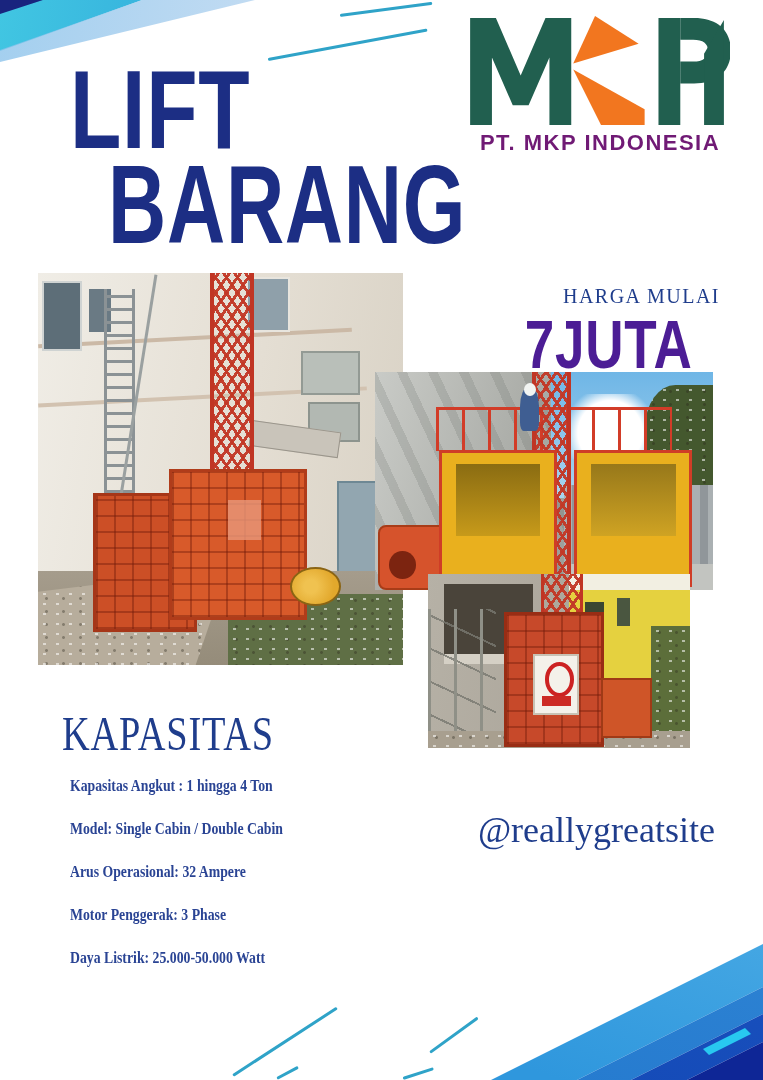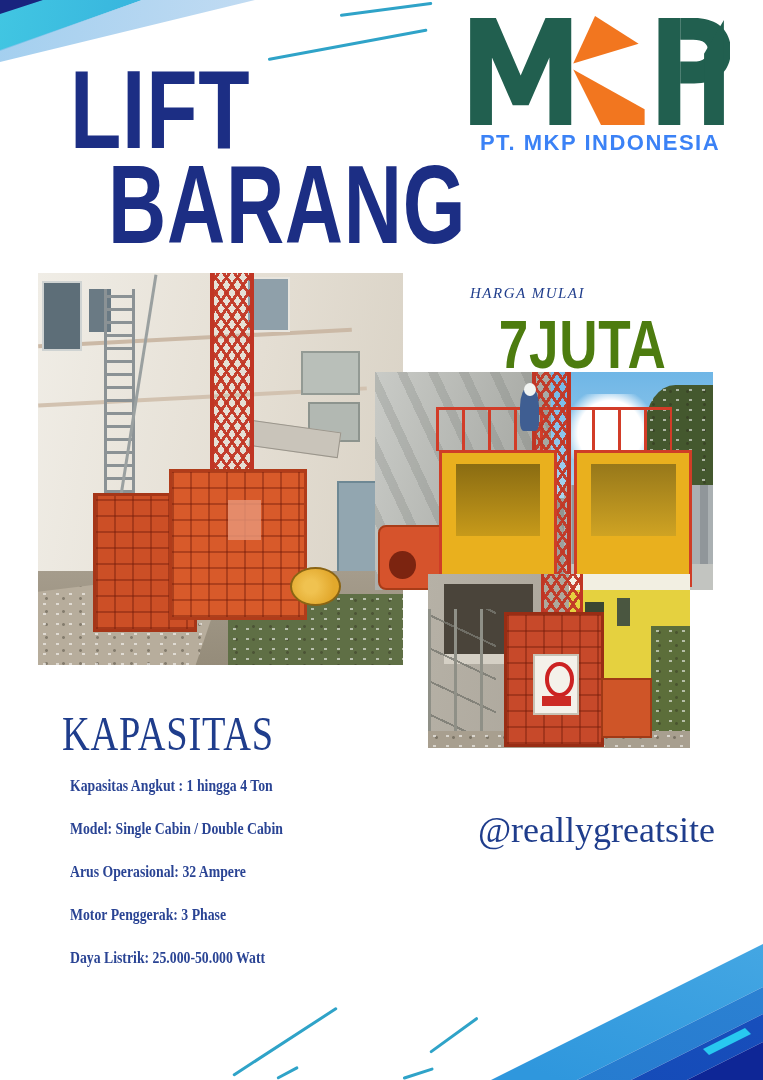--- a/index.html
+++ b/index.html
@@ -5,21 +5,21 @@
   html,body{margin:0;padding:0;background:#ffffff;}
   #page{position:relative;width:763px;height:1080px;margin:0 auto;background:#fff;overflow:hidden;
         font-family:"Liberation Sans",sans-serif;}
   .abs{position:absolute;}
   .noi{pointer-events:none;}
 
   
   .headline{color:#1c2e84;font-weight:bold;line-height:1;letter-spacing:1px;white-space:nowrap;}
   .hw{display:inline-block;transform-origin:left top;}
   .serifnavy{font-family:"Liberation Serif",serif;color:#1f3d8c;white-space:nowrap;text-align:right;}
-  .company{font-weight:bold;color:#3b82f6;letter-spacing:1.5px;font-size:22px;text-align:center;}
+  .company{font-weight:bold;color:#701a75;letter-spacing:1.5px;font-size:22px;text-align:center;}
 
   
   .speclist{list-style:none;margin:12px;padding:0;}
   .speclist li{font-family:"Liberation Serif",serif;font-weight:bold;color:#2a4494;font-size:16px;
                margin:0 0 25px 0;transform:scaleX(.86);transform-origin:left top;white-space:nowrap;}
 
   
   .tealline{position:absolute;height:3px;border-radius:2px;background:#2fa3c8;transform-origin:left center;}
 
   
@@ -68,22 +68,22 @@
       <polygon fill="#215f4f" points="0,112 0,4 26,4 51,62 76,4 102,4 102,112 80,112 80,44 59,92 43,92 22,44 22,112"></polygon>
       <polygon fill="#f2761f" points="104,50 126,2 170,30"></polygon>
       <polygon fill="#f2761f" points="104,56 176,96 176,112 132,112"></polygon>
       <path fill="#215f4f" d="M190,4 h22 v108 h-22 z"></path>
       <path fill="#215f4f" d="M212,4 h14 c24,0 37,13 37,33 c0,20 -13,33 -37,33 h-14 v-22 h13 c10,0 15,-4 15,-11 c0,-7 -5,-11 -15,-11 h-13 z"></path>
       <polygon fill="#215f4f" points="236,40 256,6 256,112 236,112"></polygon>
     </svg>
   </div>
   <div class="abs company" style="left:450px;top:130px;width:300px;">PT. MKP INDONESIA</div>
 
-  <div class="abs serifnavy" style="left:470px;top:285px;width:250px;text-align:left;font-size:15px;letter-spacing:1.5px;font-style:italic;">HARGA MULAI</div>
-  <div class="abs headline" style="left:458px;top:310px;width:250px;text-align:center;font-size:68px;color:#4d7c0f;">
+  <div class="abs serifnavy" style="left:470px;top:285px;width:250px;text-align:right;font-size:20px;letter-spacing:1.5px;">HARGA MULAI</div>
+  <div class="abs headline" style="left:484px;top:310px;width:250px;text-align:center;font-size:68px;color:#4c1d95;">
     <span class="hw" style="transform:scaleX(.78);transform-origin:center top;">7JUTA</span>
   </div>
 
   <div class="photo" style="left:38px;top:273px;width:365px;height:392px;z-index:1;
               background:linear-gradient(100deg,#f0ede6 0%,#e4ded3 55%,#d8d1c4 100%);">
     <div class="abs noi" style="left:0;top:16%;width:86%;height:4px;background:#cbb9a6;transform:rotate(-3deg);"></div>
     <div class="abs noi" style="left:0;top:31%;width:90%;height:4px;background:#d2c2b0;transform:rotate(-3deg);"></div>
     <div class="abs noi" style="left:1%;top:2%;width:10%;height:17%;background:#5d6e78;border:2px solid #cfd3d2;"></div>
     <div class="abs noi" style="left:14%;top:4%;width:6%;height:11%;background:#6a7a84;"></div>
     <div class="abs noi" style="left:57%;top:1%;width:11%;height:13%;background:#8fa0aa;border:2px solid #e8e5de;"></div>

